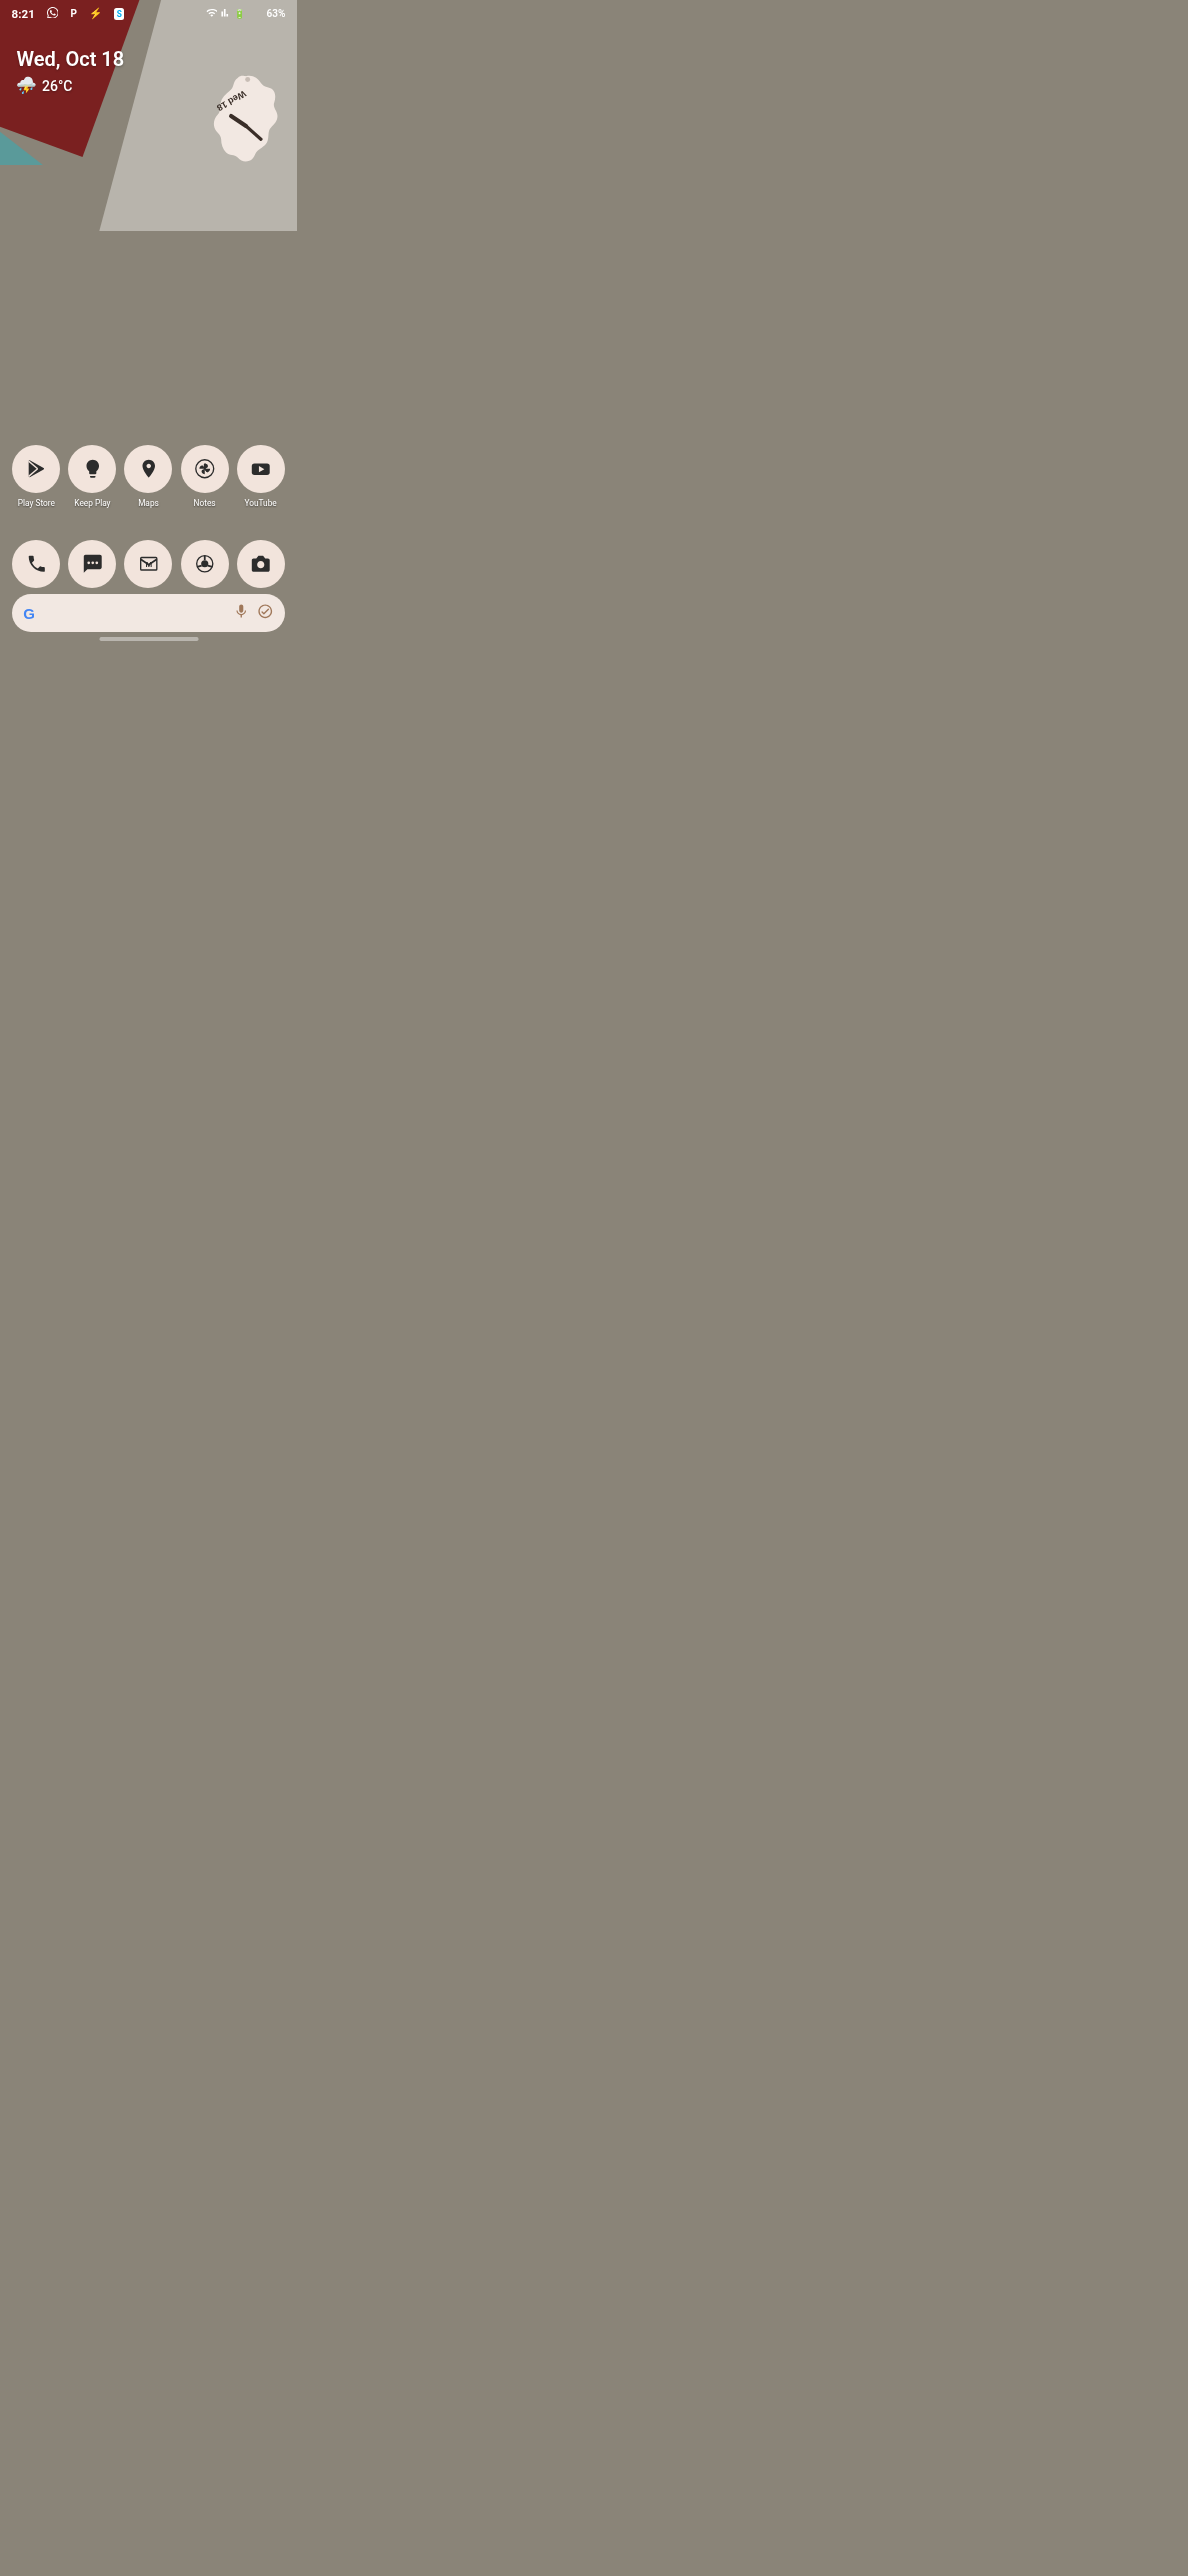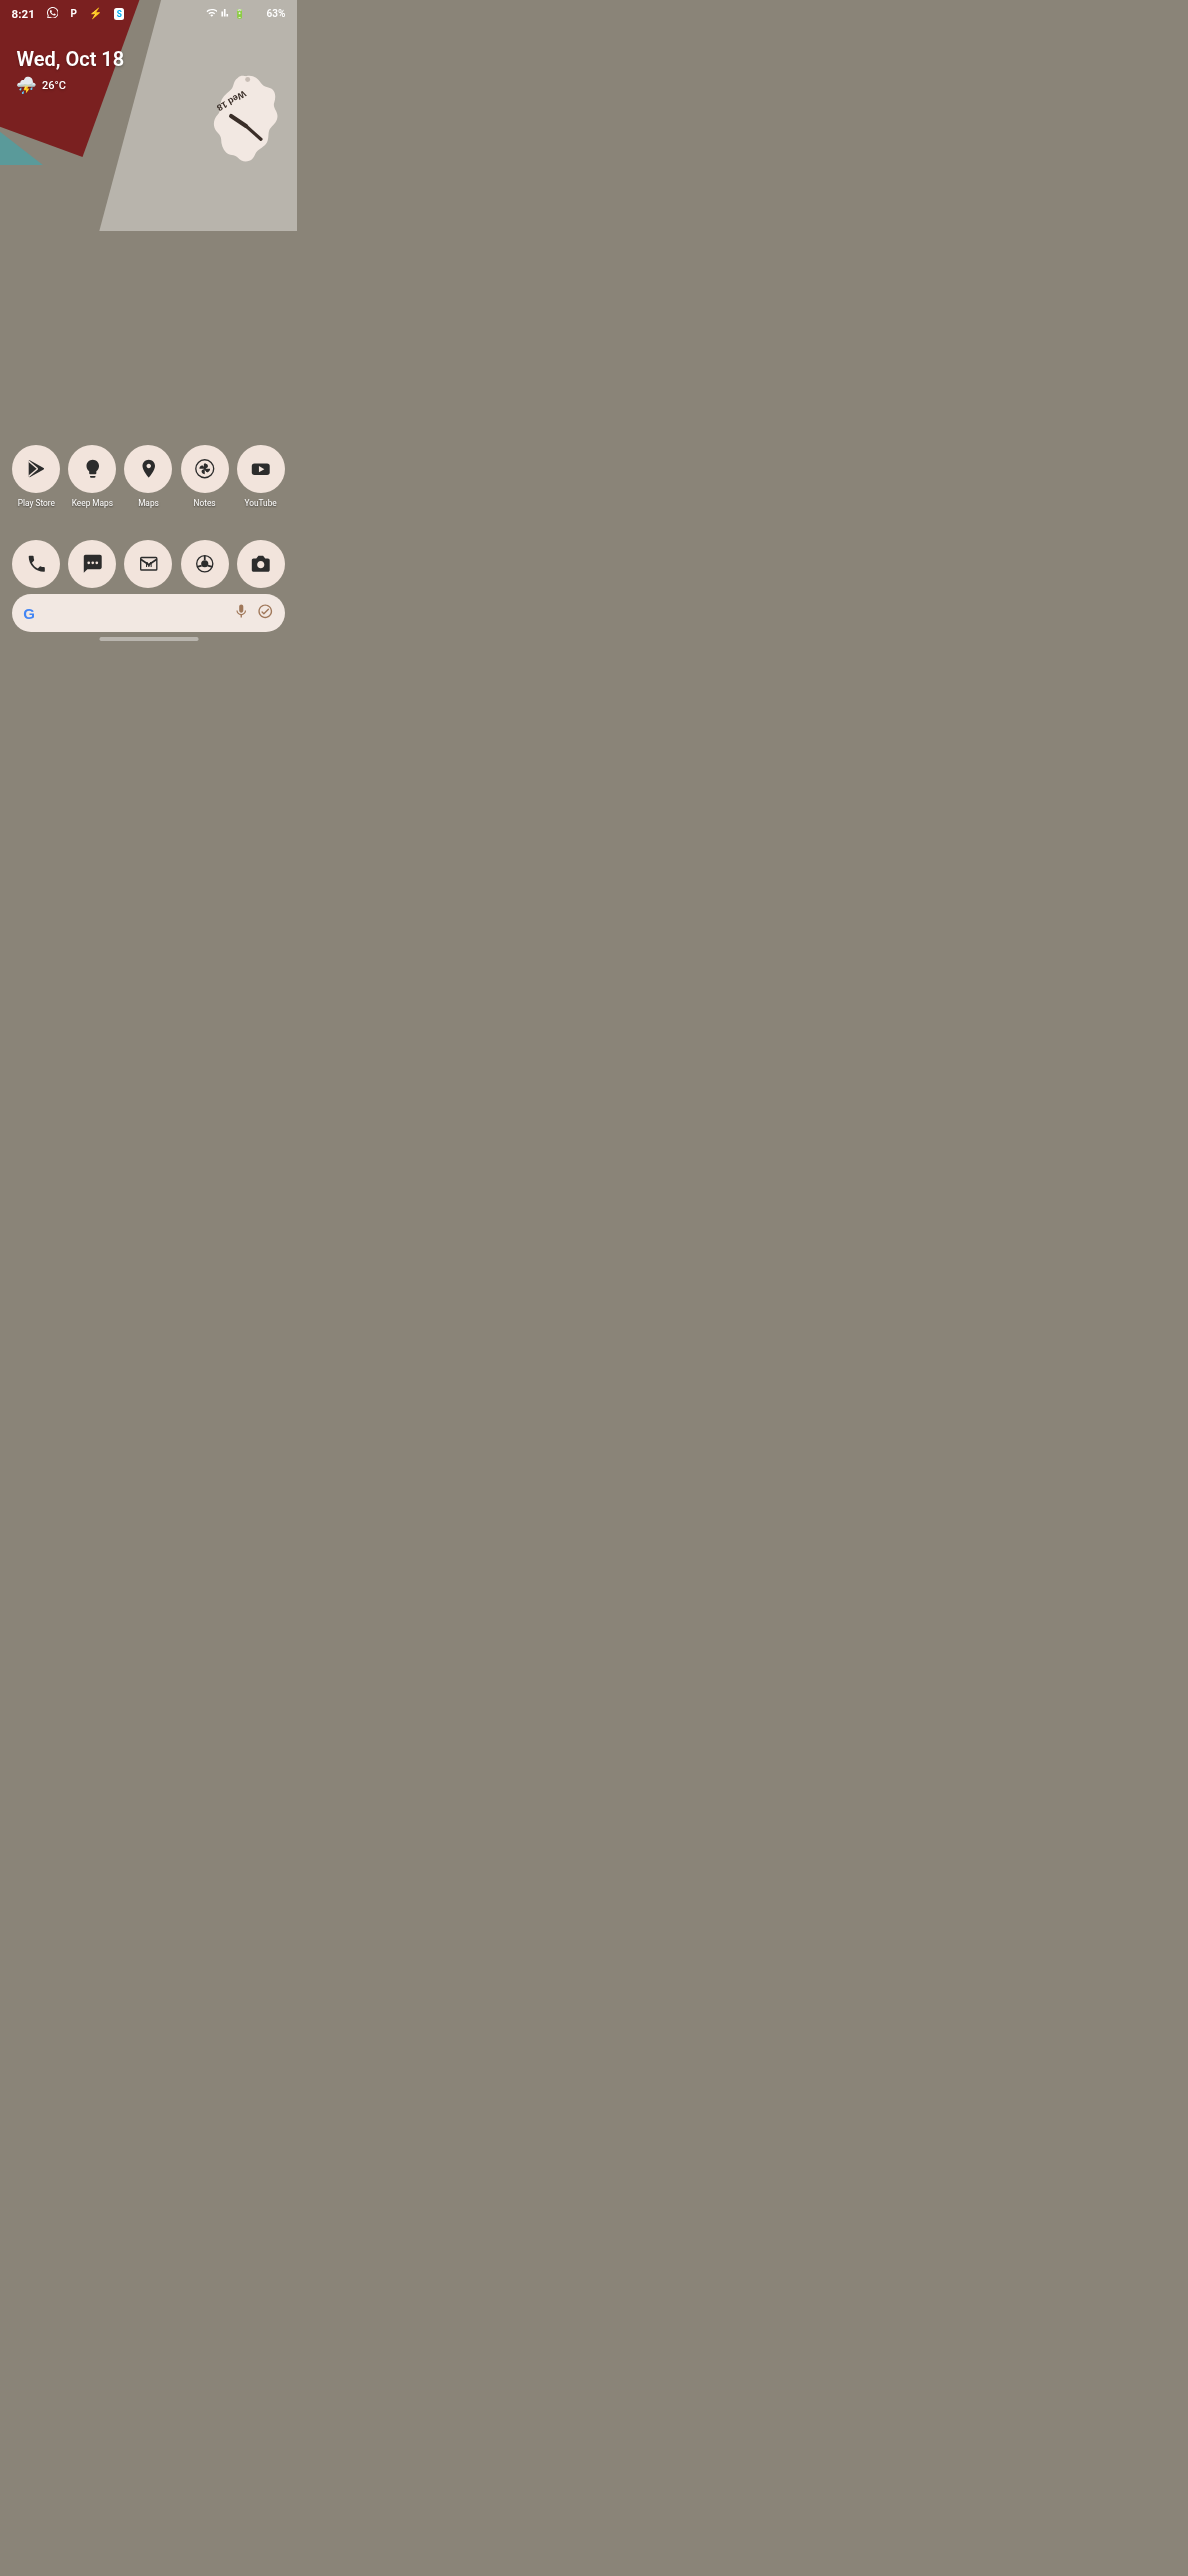--- a/index.html
+++ b/index.html
@@ -103,21 +103,21 @@
       gap: 5px;
       margin-top: 5px;
       font-size: 13.2px;
     }
 
     .weather-icon-emoji {
       font-size: 16.5px;
     }
 
     .weather-temp {
-      font-size: 11px;
+      font-size: 14px;
       font-weight: 500;
       text-shadow: 0 0.8px 2.5px rgba(0,0,0,0.3);
     }
 
     
     .app-area {
       position: absolute;
       bottom: 116px;
       left: 0;
       right: 0;
@@ -331,21 +331,21 @@
       </div>
       <span class="app-label">Play Store</span>
     </div>
 
     <div class="app-item">
       <div class="app-icon-circle">
         <svg class="icon-svg" viewBox="0 0 24 24" fill="#2c2c2c">
           <path d="M9 21c0 .55.45 1 1 1h4c.55 0 1-.45 1-1v-1H9v1zm3-19C8.14 2 5 5.14 5 9c0 2.38 1.19 4.47 3 5.74V17c0 .55.45 1 1 1h6c.55 0 1-.45 1-1v-2.26c1.81-1.27 3-3.36 3-5.74 0-3.86-3.14-7-7-7z"></path>
         </svg>
       </div>
-      <span class="app-label">Keep Maps</span>
+      <span class="app-label">Keep Play</span>
     </div>
 
     <div class="app-item">
       <div class="app-icon-circle">
         <svg class="icon-svg" viewBox="0 0 24 24" fill="#2c2c2c">
           <path d="M12 2C8.13 2 5 5.13 5 9c0 5.25 7 13 7 13s7-7.75 7-13c0-3.87-3.13-7-7-7zm0 9.5c-1.38 0-2.5-1.12-2.5-2.5s1.12-2.5 2.5-2.5 2.5 1.12 2.5 2.5-1.12 2.5-2.5 2.5z"></path>
         </svg>
       </div>
       <span class="app-label">Maps</span>
     </div>

